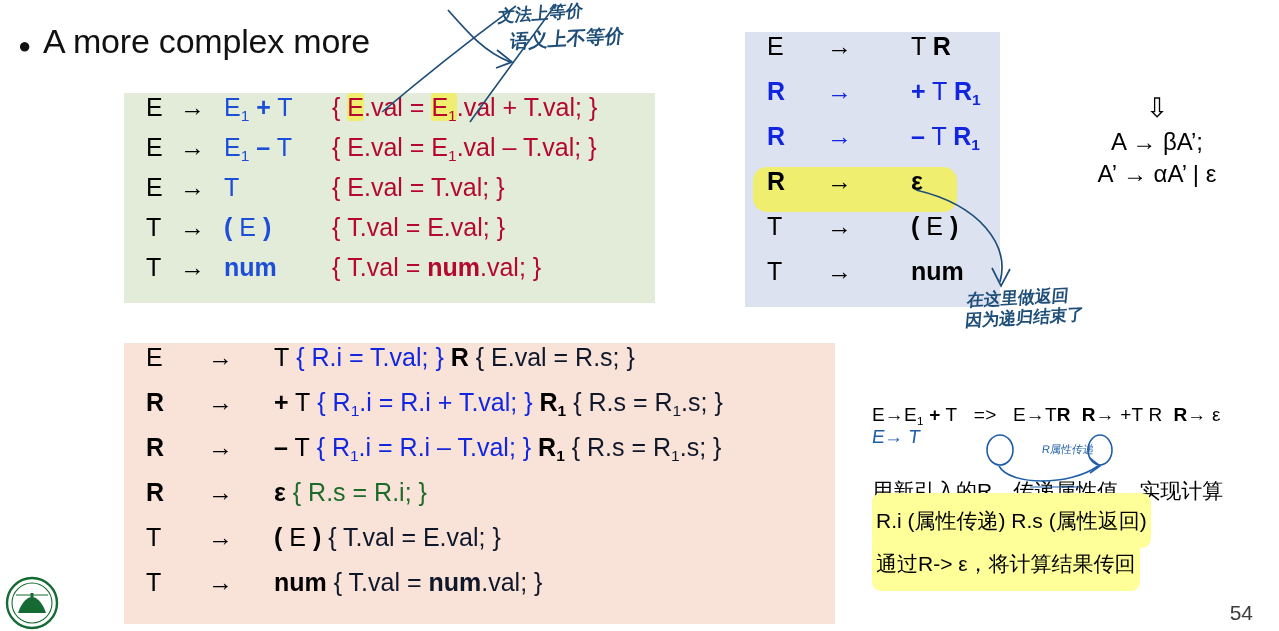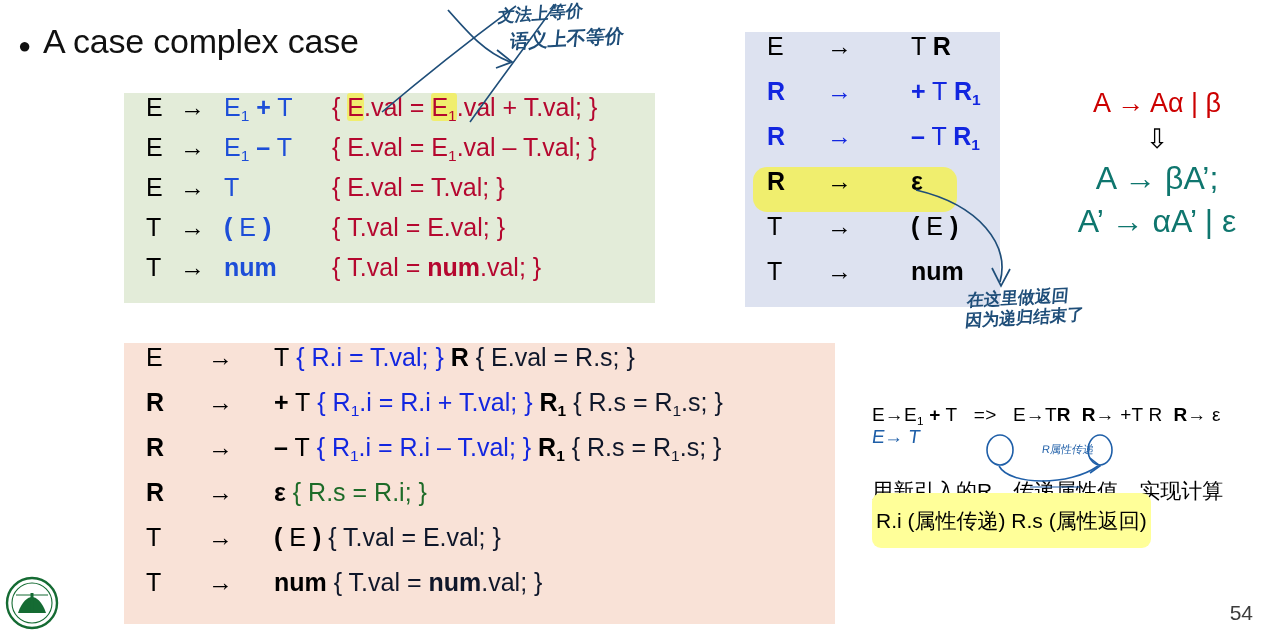--- a/index.html
+++ b/index.html
@@ -48,21 +48,21 @@
   .red   { color:#0f172a; }
   .green { color:#1d6b28; }
   .black { color:#000; }
   .hl    { background:#f0ee6e; border-radius:3px; }
   .hl2   { background:#ffff99; border-radius:9px; padding:16px 4px; }
 
   
   .lr { position:absolute; left:1035px; top:88px; width:244px; text-align:center; }
   .lr .l1 { font-size:27px; color:#cc0000; }
   .lr .dn { font-size:27px; color:#000; margin:4px 0 2px; }
-  .lr .l2 { font-size:32px; color:#0f766e; line-height:1.35; }
+  .lr .l2 { font-size:24px; color:#000000; line-height:1.35; }
 
   
   .note { position:absolute; left:872px; top:404px; width:400px; }
   .note .cn { font-size:21px; color:#000; line-height:1.38; }
   .note .fm { font-size:19px; color:#000; white-space:nowrap; letter-spacing:0.2px; }
   .note .ink { font-size:19px; color:#1f5fa8; }
   .note .inksm { font-size:11px; color:#1f5fa8; }
   .note-sp { height:14px; }
 
   
@@ -78,21 +78,21 @@
   
   .logo { position:absolute; left:2px; bottom:0px; width:60px; height:60px; }
 </style>
 </head>
 <body>
 
 <div class="slide">
 
   <div class="title">
     <span class="bullet">●</span>
-    <span>A case complex case</span>
+    <span>A more complex more</span>
   </div>
 
   <div class="gbox green-box">
 
     <div class="grow">
       <span class="lhs">E</span><span class="arr">→</span>
       <span class="rhs">E<sub>1</sub> <b>+</b> T</span>
       <span class="act">{&nbsp;<span class="hl">E</span>.val = <span class="hl">E<sub>1</sub></span>.val + T.val;&nbsp;}</span>
     </div>
 
@@ -181,35 +181,37 @@
       <span><b>(</b> E <b>)</b>&nbsp;<span class="red">{ T.val = E.val; }</span></span>
     </div>
 
     <div class="grow">
       <span class="lhs">T</span><span class="arr">→</span>
       <span><b>num</b>&nbsp;<span class="red">{ T.val = <b>num</b>.val; }</span></span>
     </div>
   </div>
 
   <div class="lr">
-    <div class="l1">A → Aα | β</div>
     <div class="dn">⇩</div>
     <div class="l2">A → βA’;</div>
     <div class="l2">A’ → αA’ | ε</div>
   </div>
 
   <div class="note">
     <div class="fm">E→E<sub>1</sub> <b>+</b> T&nbsp;&nbsp; =&gt; &nbsp;&nbsp;E→T<b>R</b>&nbsp; <b>R</b>→ +T R&nbsp; <b>R</b>→ ε</div>
     <div class="ink" style="transform:skewX(-8deg); display:inline-block;">E→ T</div>
     <div class="inksm" style="margin-left:170px; margin-top:-6px; transform:skewX(-8deg);">R属性传递</div>
     <div class="cn" style="margin-top:20px;">用新引入的R，传递属性值，实现计算</div>
     <div class="cn" style="margin-top:1px;">
       <span class="hl2">R.i (属性传递) R.s (属性返回)</span>
     </div>
     <div class="note-sp"></div>
+    <div class="cn">
+      <span class="hl2">通过R-&gt; ε，将计算结果传回</span>
+    </div>
   </div>
 
   <svg class="ink-layer" viewBox="0 0 1279 631" xmlns="http://www.w3.org/2000/svg">
 
     <path d="M448,10 C470,35 485,52 510,62" fill="none" stroke="#1f4e79" stroke-width="1.8"></path>
     <path d="M497,50 L512,62 L496,68" fill="none" stroke="#1f4e79" stroke-width="1.8"></path>
 
     <path d="M382,112 C420,80 470,40 516,6" fill="none" stroke="#1f4e79" stroke-width="1.6"></path>
 
     <path d="M470,122 C500,80 530,40 556,4" fill="none" stroke="#1f4e79" stroke-width="1.6"></path>

